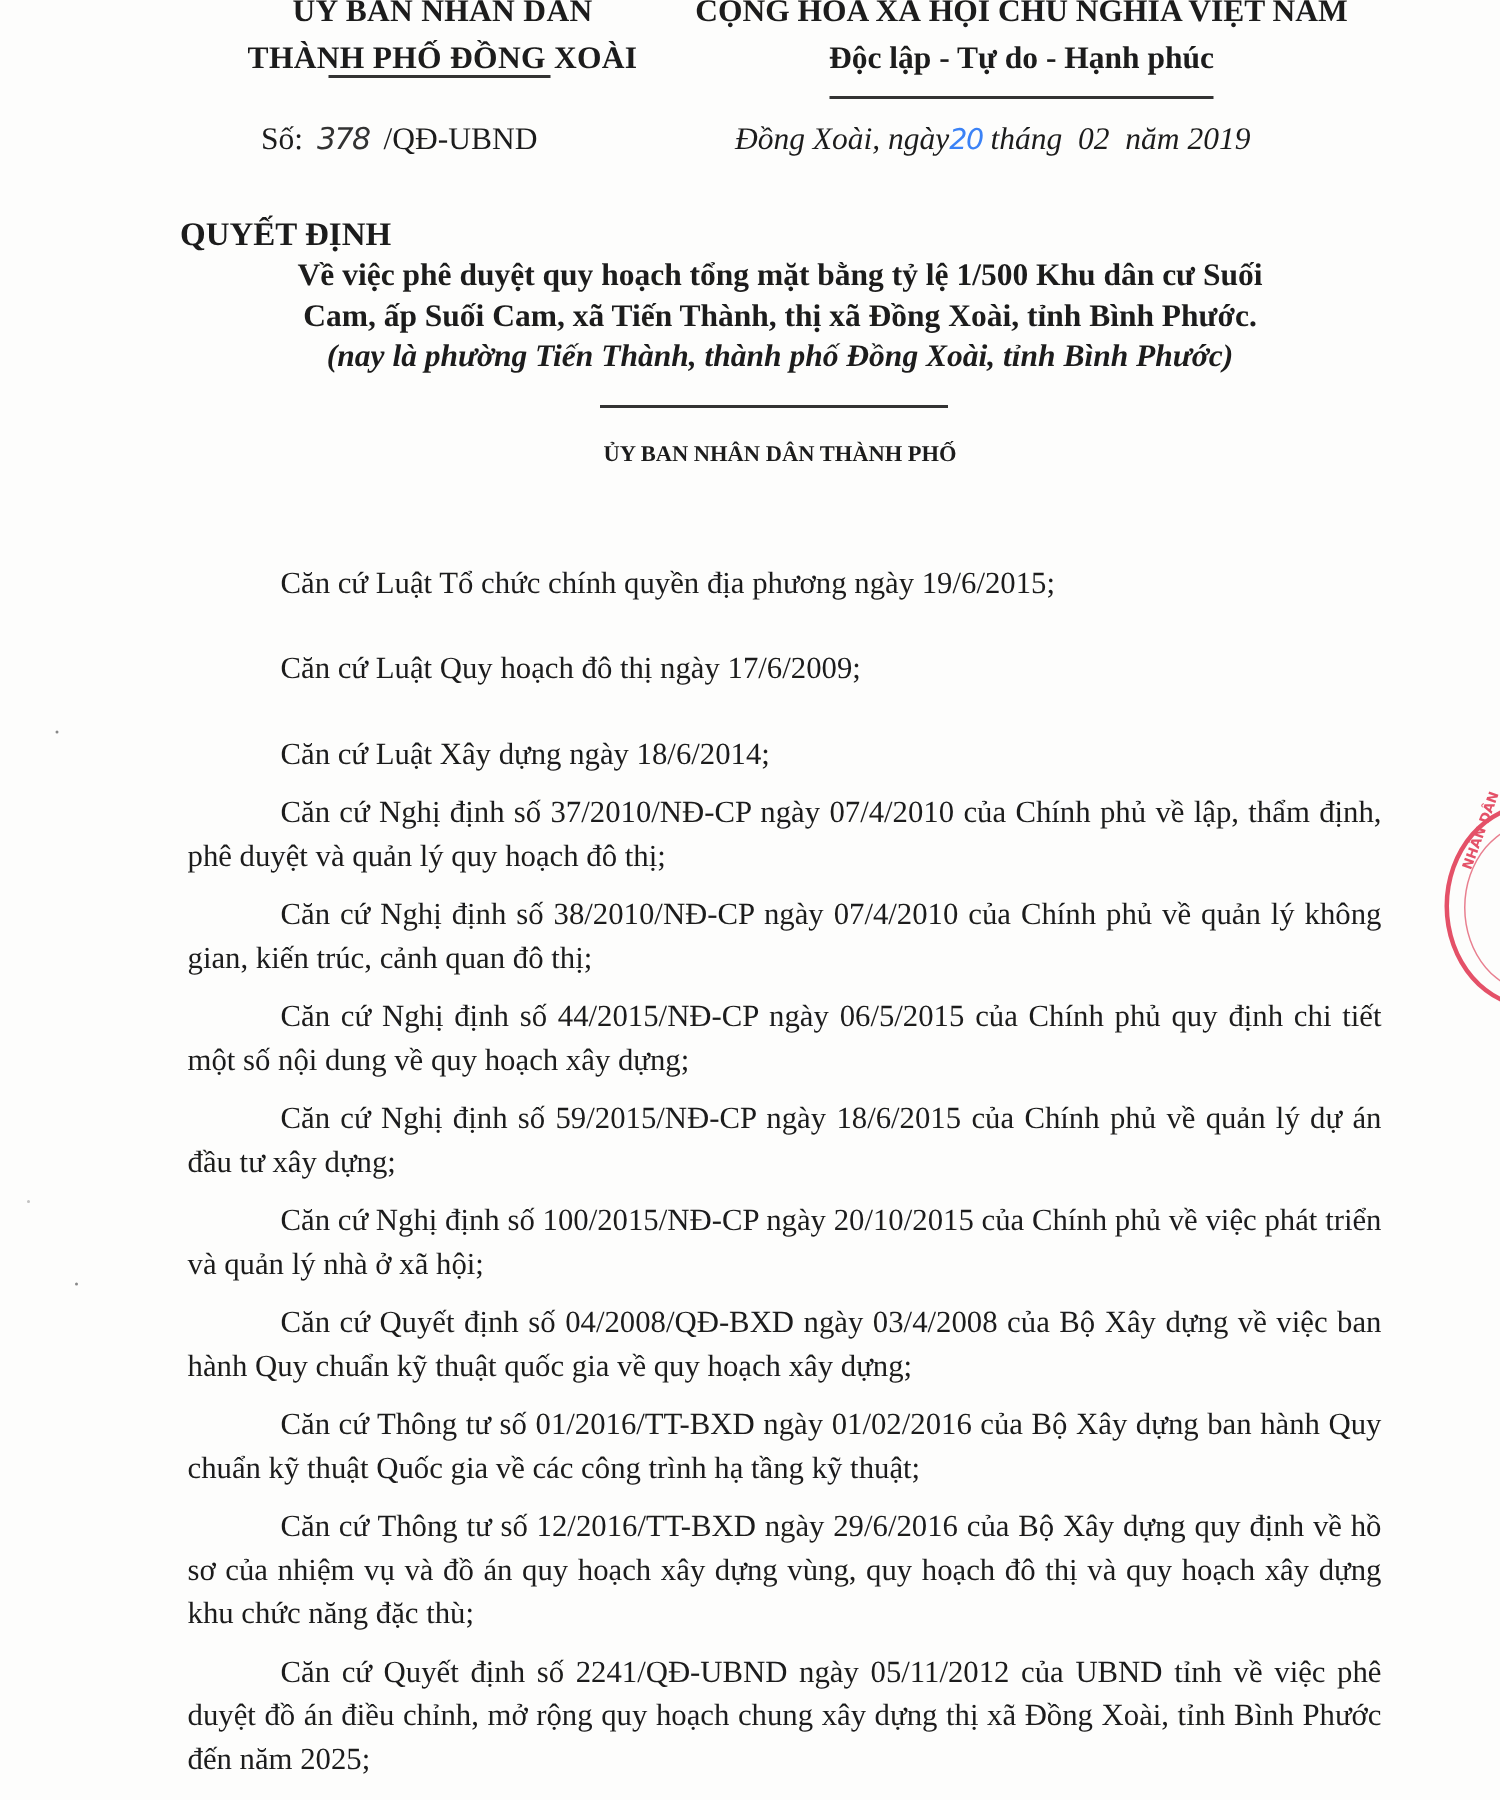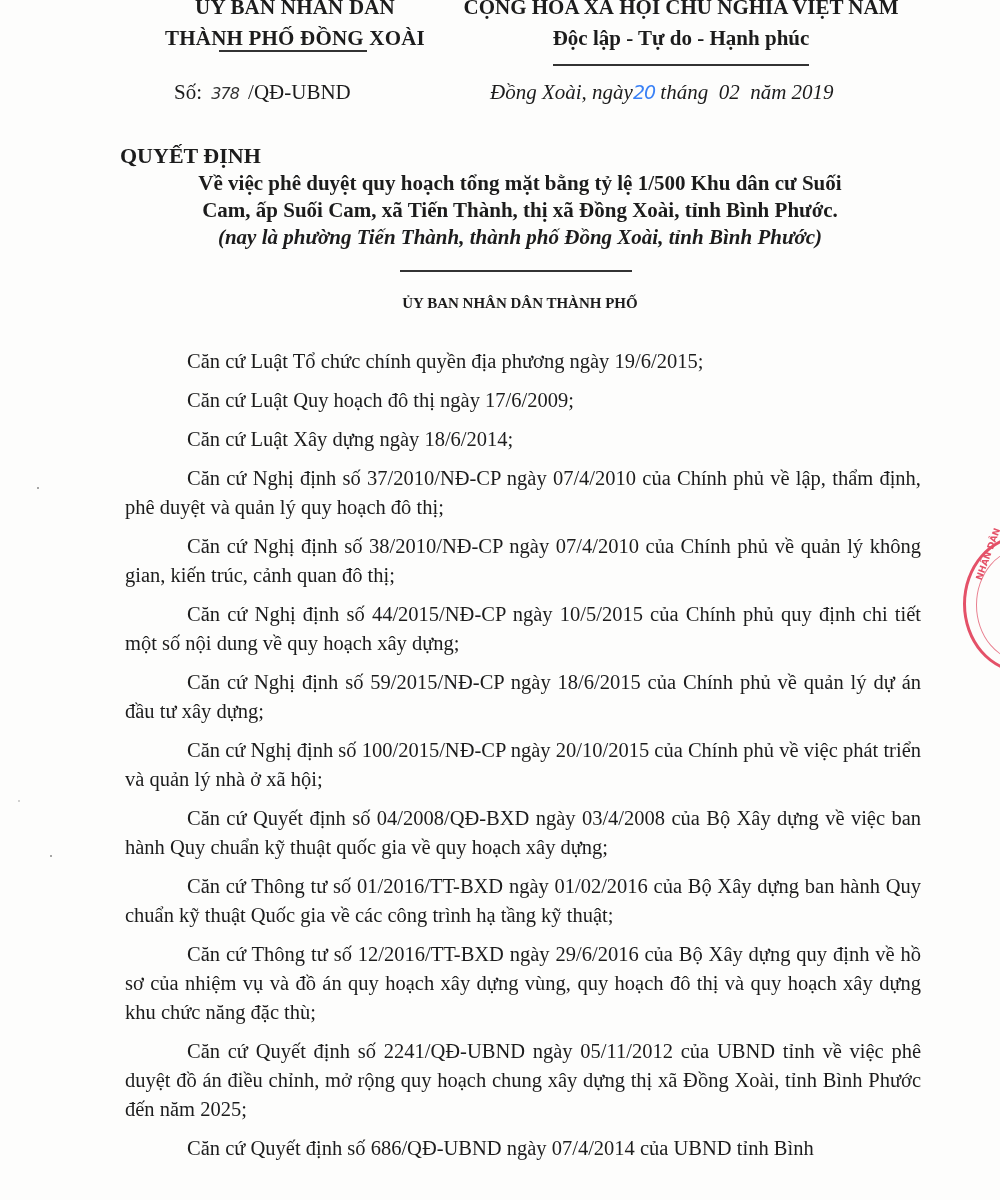--- a/index.html
+++ b/index.html
@@ -9,31 +9,31 @@
       font-family: "Liberation Serif", "DejaVu Serif", serif;
       color: #1c1c1c;
       position: relative;
     }
     .abs { position: absolute; }
     .hdr-left { left: 130px; top: -8px; width: 330px; text-align: center; font-weight: bold; font-size: 21px; line-height: 31px; letter-spacing: 0.2px; }
     .hdr-right { left: 446px; top: -8px; width: 470px; text-align: center; font-weight: bold; font-size: 21px; line-height: 31px; }
     .underline-left { left: 219px; top: 50px; width: 148px; height: 2px; background: #333; }
     .motto { display: inline-block; border-bottom: 2px solid #333; padding-bottom: 14px; line-height: 24px; }
     .so-line { left: 174px; top: 80px; font-size: 21px; }
-    .so-num { font-family: "DejaVu Sans", sans-serif; font-style: italic; font-size: 16px; color: #333; letter-spacing: -1px; margin: 0 4px; }
+    .so-num { font-family: "DejaVu Sans", sans-serif; font-style: italic; font-size: 20px; color: #333; letter-spacing: -1px; margin: 0 4px; }
     .date-line { left: 490px; top: 80px; font-size: 21px; font-style: italic; }
     .date-day { font-family: "DejaVu Sans", sans-serif; font-size: 19px; color: #3b82f6; letter-spacing: -1px; }
     .title { left: 120px; top: 143px; width: 800px; text-align: left; font-weight: bold; font-size: 22px; line-height: 26px; }
     .subtitle { left: 120px; top: 170px; width: 800px; text-align: center; font-weight: bold; font-size: 21px; line-height: 27px; }
     .subtitle-italic { font-style: italic; }
     .rule { left: 400px; top: 270px; width: 232px; height: 2px; background: #333; }
     .authority { left: 120px; top: 295px; width: 800px; text-align: center; font-weight: bold; font-size: 15px; }
     .body-text { left: 125px; width: 796px; font-size: 20.5px; line-height: 29px; text-align: justify; }
     .body-text p { margin: 0 0 10px 0; text-indent: 62px; }
-    .body-text p.simple { text-align: left; }
+    .body-text p.simple { text-align: left; margin-top: 28px; }
     .stamp { left: 963px; top: 535px; width: 120px; height: 138px; border: 3px solid #e0344f; border-radius: 50%; box-sizing: border-box; opacity: 0.85; }
     .stamp-inner { position: absolute; left: 10px; top: 10px; width: 94px; height: 112px; border: 1.5px solid #e56a7d; border-radius: 50%; }
     .stamp-text { position: absolute; left: 8px; top: 40px; font-family: "DejaVu Sans", sans-serif; font-size: 9px; font-weight: bold; color: #e0344f; transform: rotate(-70deg); transform-origin: left top; white-space: nowrap; }
     .speck { position: absolute; width: 2px; height: 2px; background: #888; border-radius: 50%; }
   </style>
 </head>
 <body>
 
 <div class="abs hdr-left">
   <div>ỦY BAN NHÂN DÂN</div>
@@ -66,21 +66,21 @@
 <div class="abs rule"></div>
 
 <div class="abs authority">ỦY BAN NHÂN DÂN THÀNH PHỐ</div>
 
 <div class="abs body-text" style="top:347px;">
   <p class="simple">Căn cứ Luật Tổ chức chính quyền địa phương ngày 19/6/2015;</p>
   <p class="simple">Căn cứ Luật Quy hoạch đô thị ngày 17/6/2009;</p>
   <p class="simple">Căn cứ Luật Xây dựng ngày 18/6/2014;</p>
   <p>Căn cứ Nghị định số 37/2010/NĐ-CP ngày 07/4/2010 của Chính phủ về lập, thẩm định, phê duyệt và quản lý quy hoạch đô thị;</p>
   <p>Căn cứ Nghị định số 38/2010/NĐ-CP ngày 07/4/2010 của Chính phủ về quản lý không gian, kiến trúc, cảnh quan đô thị;</p>
-  <p>Căn cứ Nghị định số 44/2015/NĐ-CP ngày 10/5/2015 của Chính phủ quy định chi tiết một số nội dung về quy hoạch xây dựng;</p>
+  <p>Căn cứ Nghị định số 44/2015/NĐ-CP ngày 06/5/2015 của Chính phủ quy định chi tiết một số nội dung về quy hoạch xây dựng;</p>
   <p>Căn cứ Nghị định số 59/2015/NĐ-CP ngày 18/6/2015 của Chính phủ về quản lý dự án đầu tư xây dựng;</p>
   <p>Căn cứ Nghị định số 100/2015/NĐ-CP  ngày 20/10/2015 của Chính phủ về việc phát triển và quản lý nhà ở xã hội;</p>
   <p>Căn cứ Quyết định số 04/2008/QĐ-BXD ngày 03/4/2008 của Bộ Xây dựng về việc ban hành Quy chuẩn kỹ thuật quốc gia về quy hoạch xây dựng;</p>
   <p>Căn cứ Thông tư số 01/2016/TT-BXD ngày 01/02/2016 của Bộ Xây dựng ban hành Quy chuẩn kỹ thuật Quốc gia về các công trình hạ tầng kỹ thuật;</p>
   <p>Căn cứ Thông tư số 12/2016/TT-BXD ngày 29/6/2016 của Bộ Xây dựng quy định về hồ sơ của nhiệm vụ và đồ án quy hoạch xây dựng vùng, quy hoạch đô thị và quy hoạch xây dựng khu chức năng đặc thù;</p>
   <p>Căn cứ Quyết định số 2241/QĐ-UBND ngày 05/11/2012 của UBND tỉnh về việc phê duyệt đồ án điều chỉnh, mở rộng quy hoạch chung xây dựng thị xã Đồng Xoài, tỉnh Bình Phước đến năm 2025;</p>
   <p class="simple">Căn cứ Quyết định số 686/QĐ-UBND ngày 07/4/2014 của UBND tỉnh Bình</p>
 </div>
 
 <div class="abs stamp">

